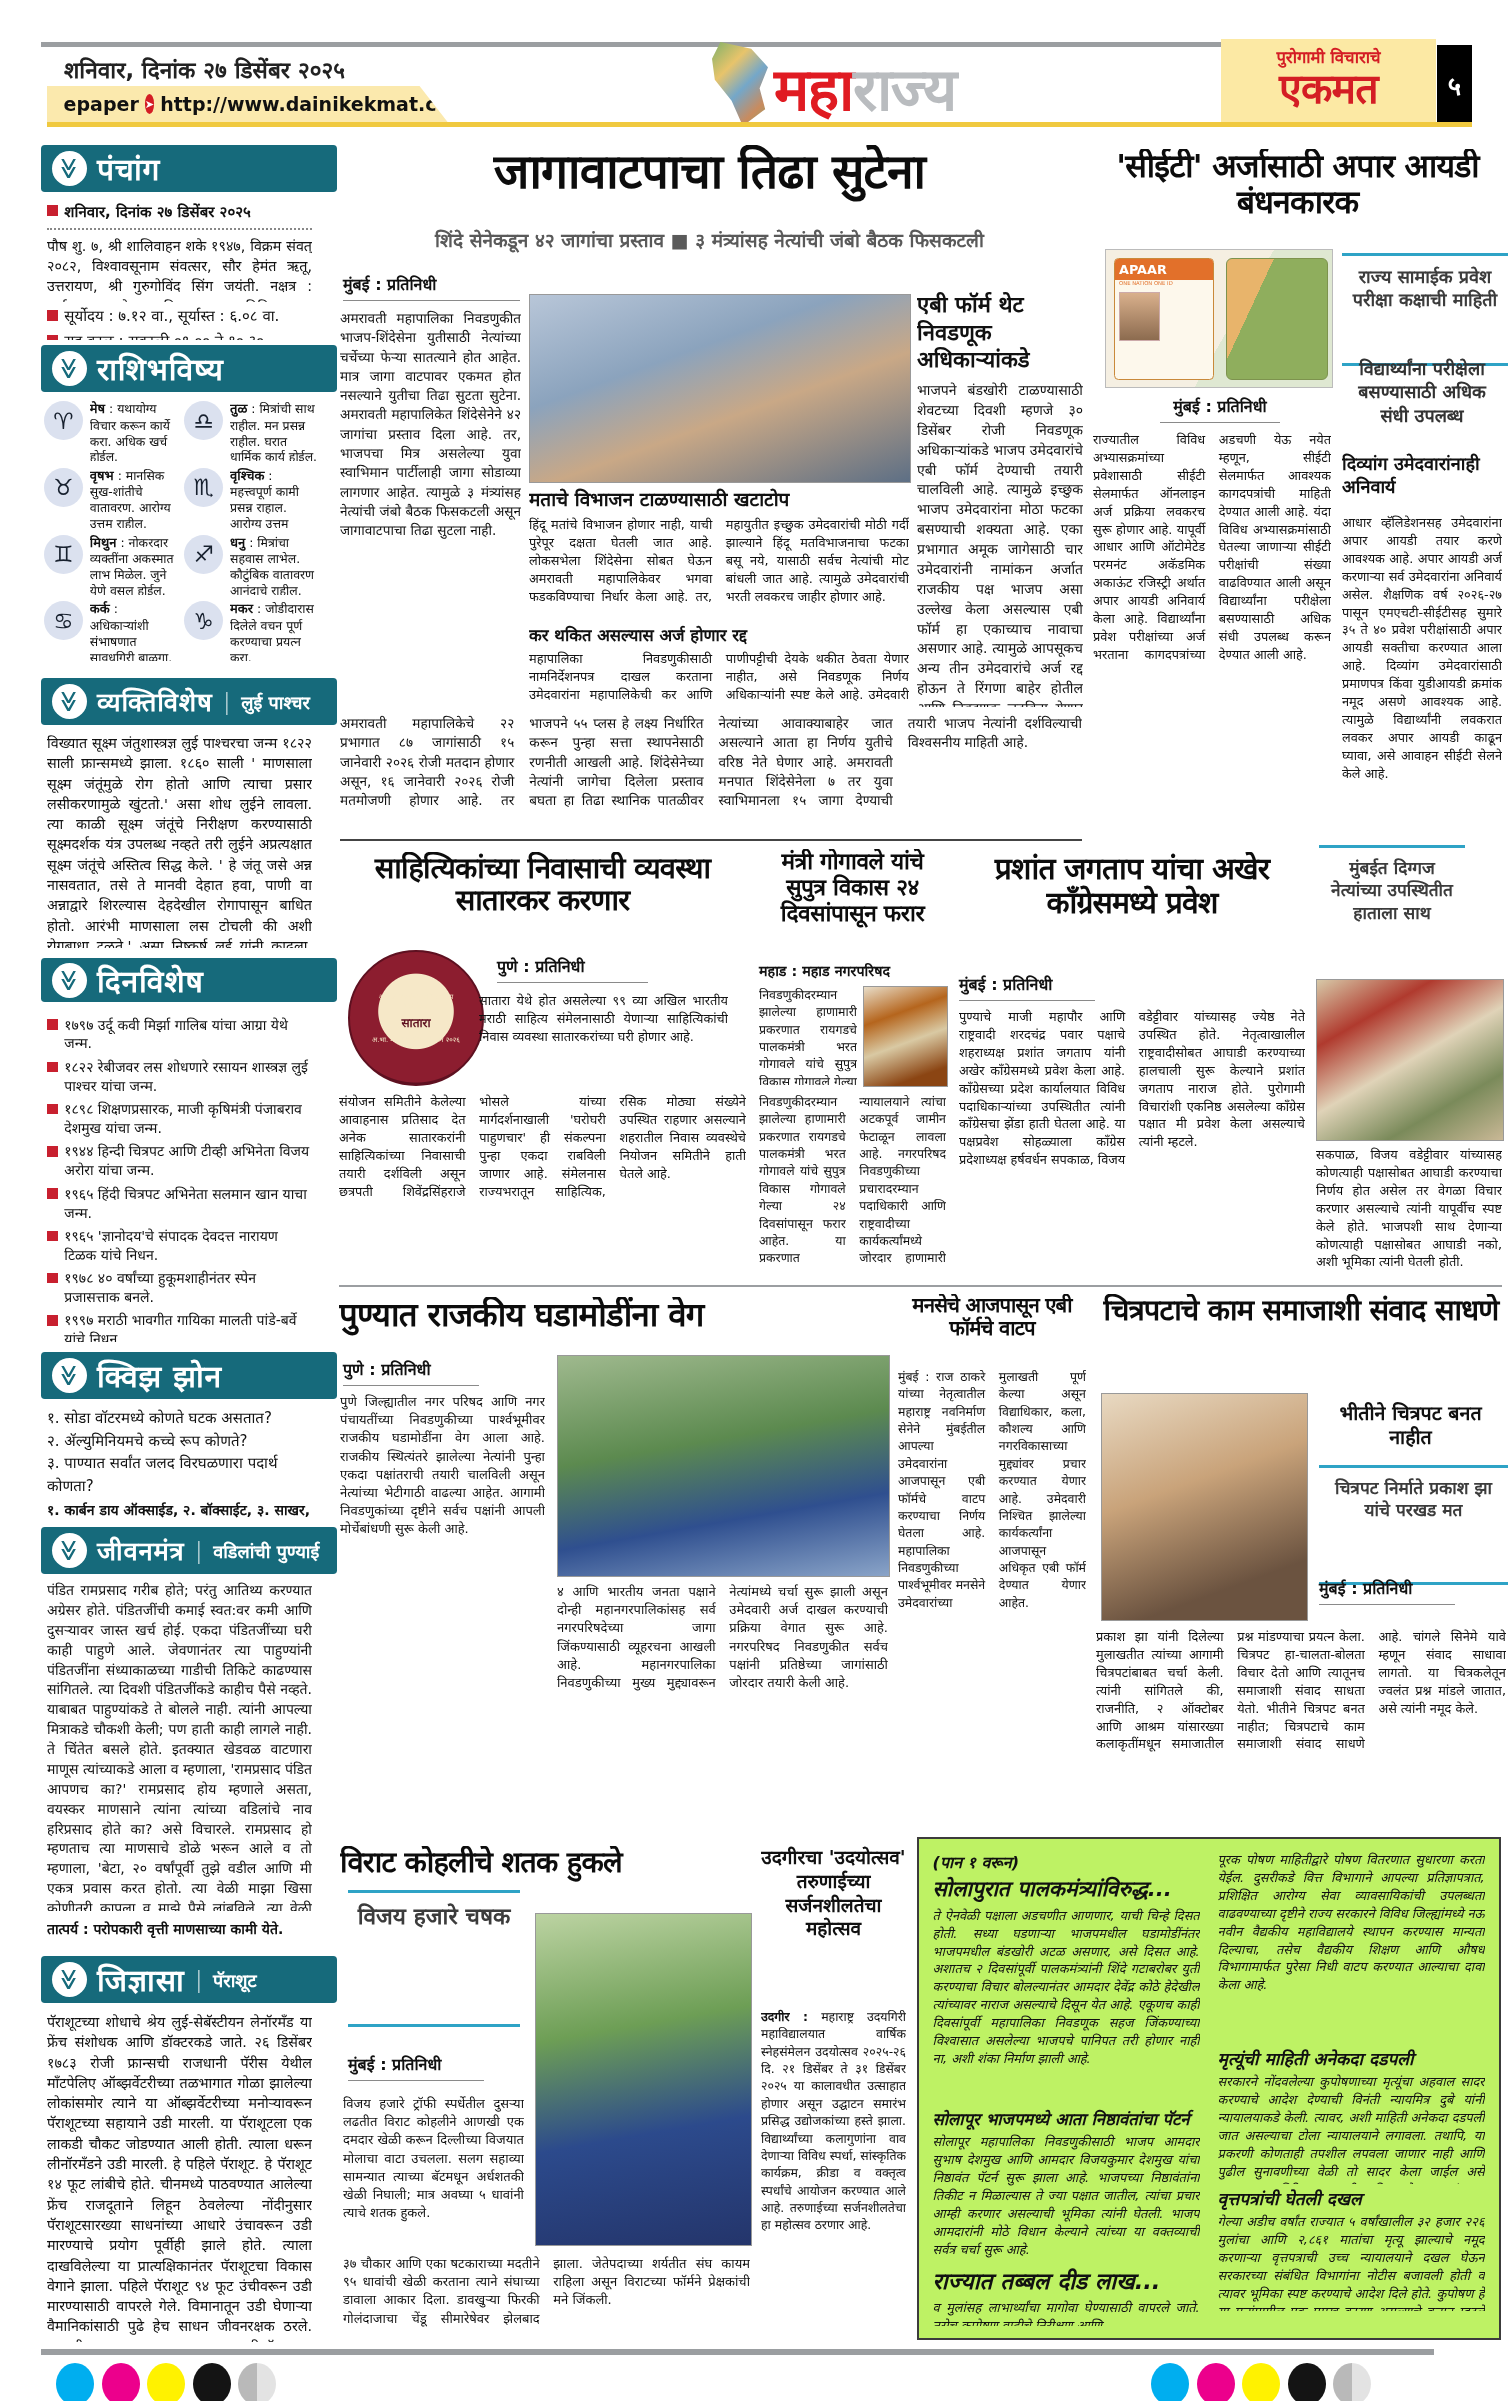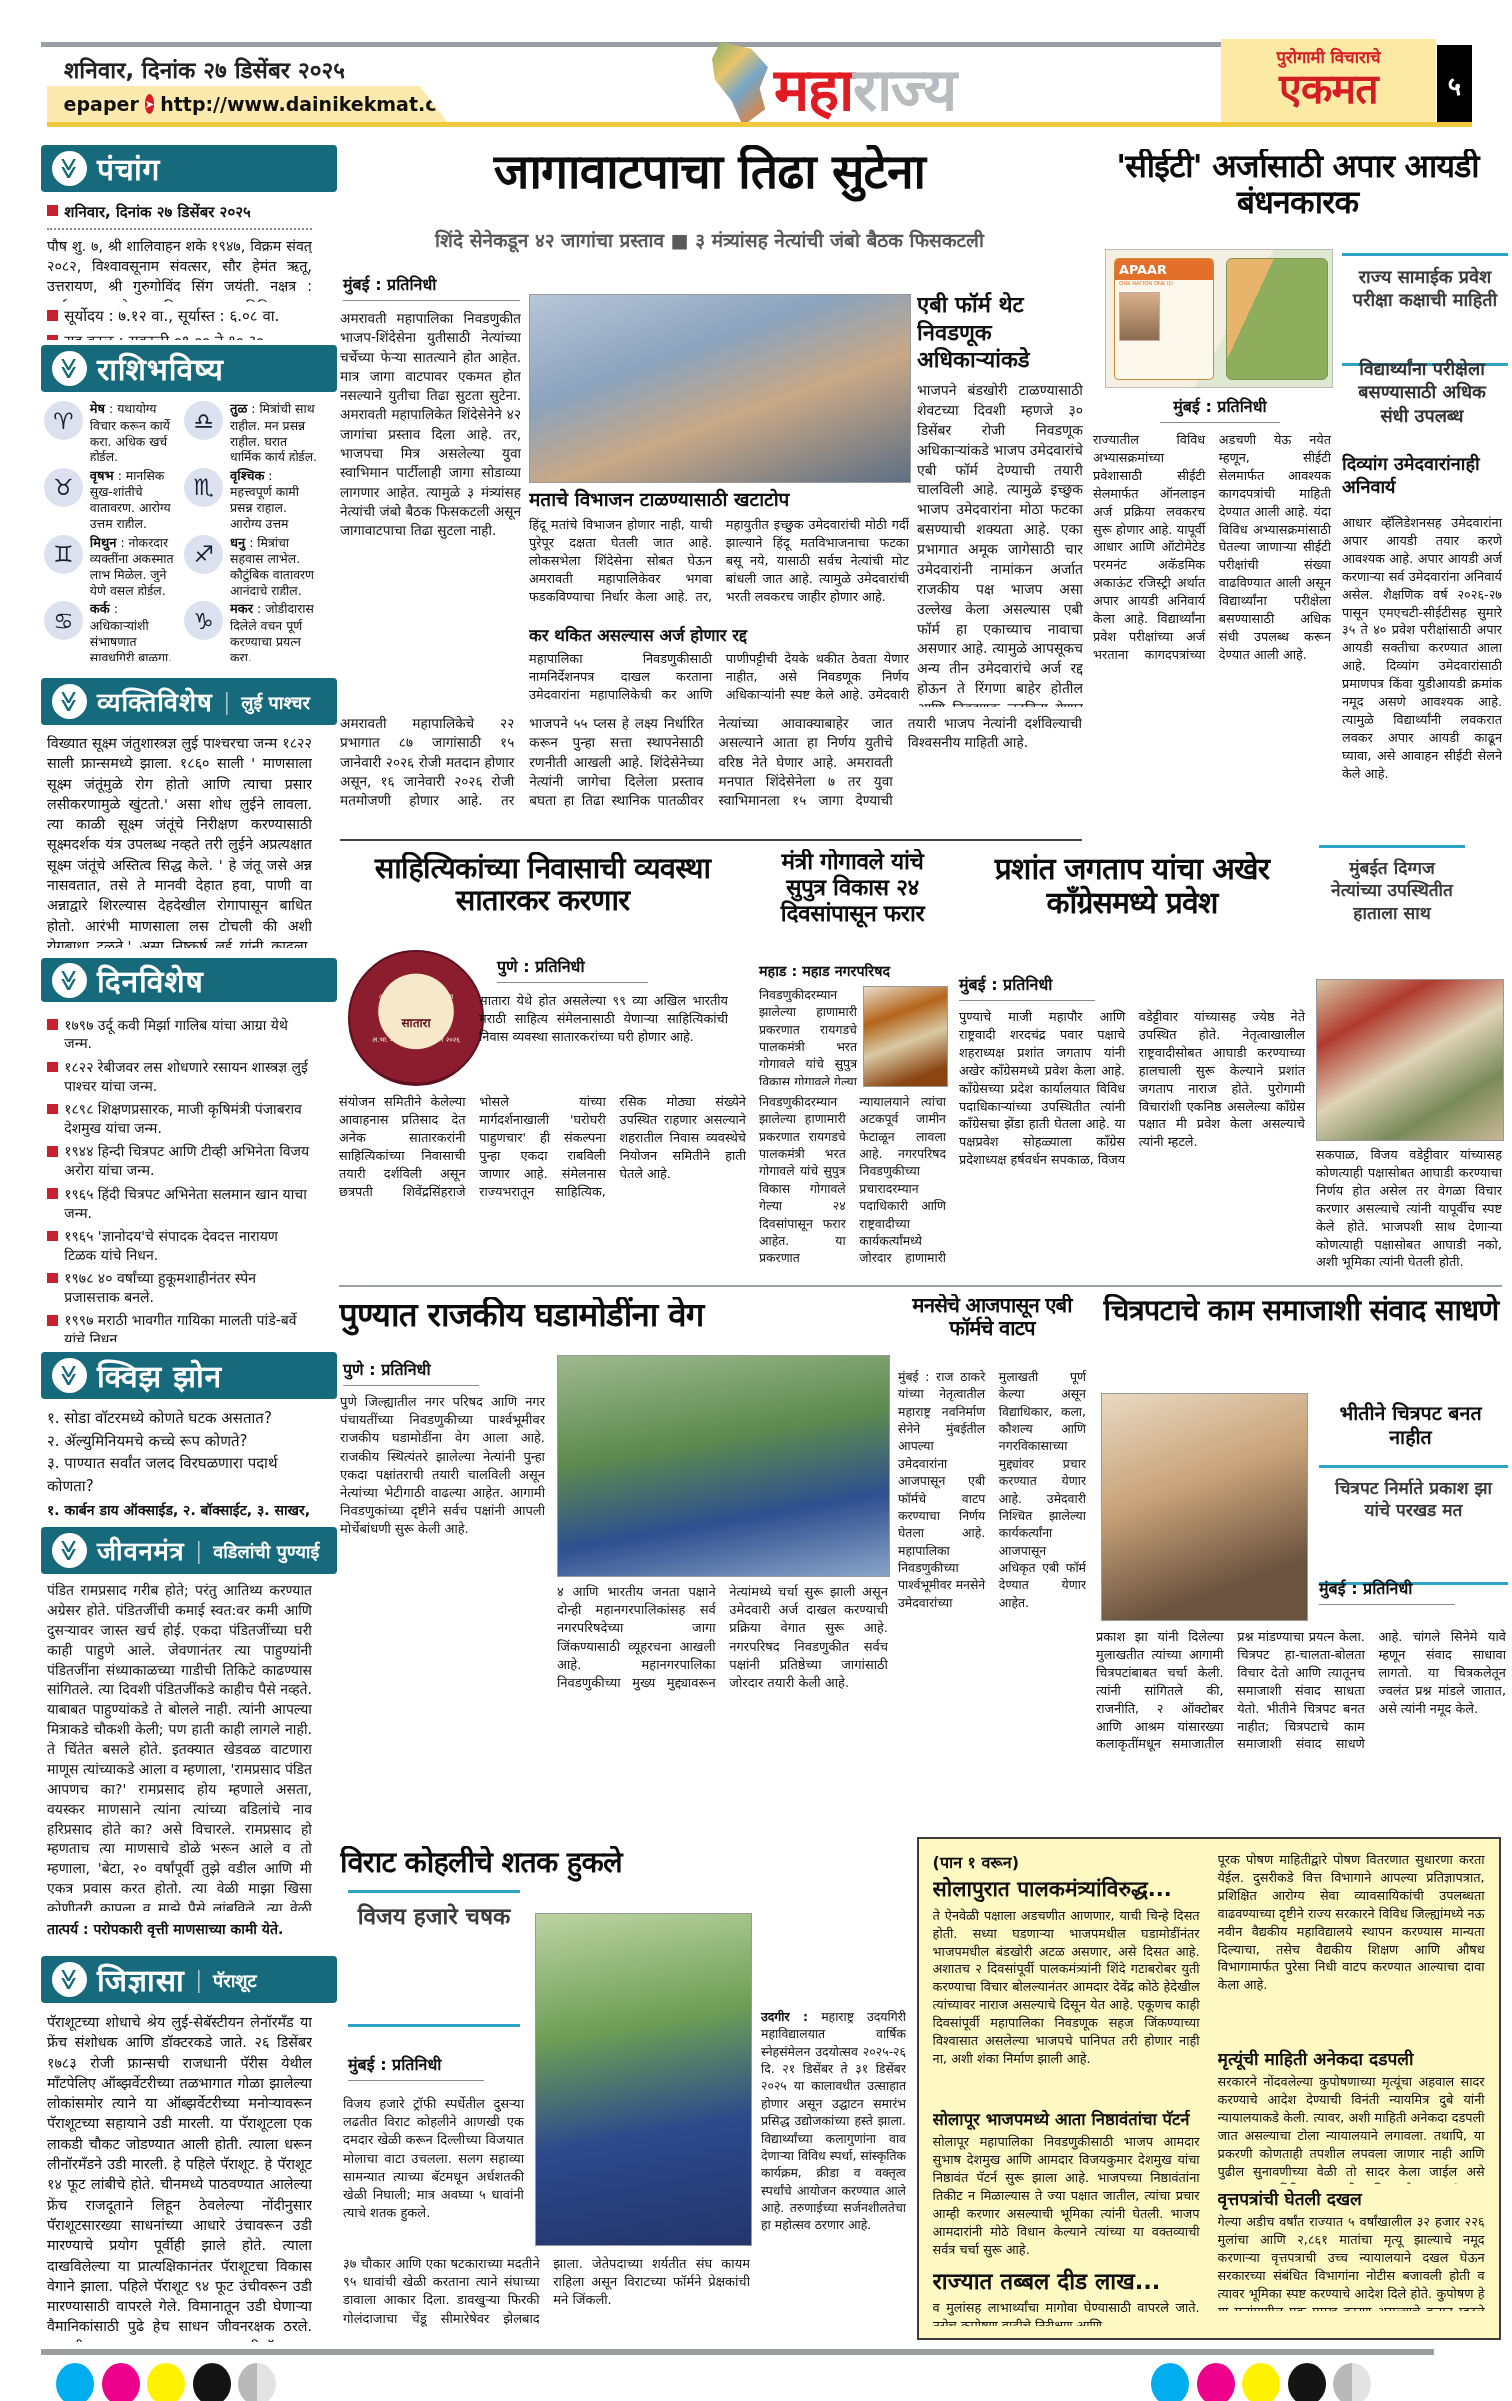--- a/index.html
+++ b/index.html
@@ -64,21 +64,21 @@
   .emblem{border-radius:50%;background:radial-gradient(circle at 50% 45%,#f6e8c8 0 38%,#8c1d2f 39% 72%,#5e1020 73% 100%);
           border:2.3px solid #5e1020;display:flex;flex-direction:column;align-items:center;justify-content:center;
           text-align:center;color:#f6e8c8;}
   .apaar{border:0.8px solid #bbb;background:linear-gradient(120deg,#f5efe2 0 55%,#dfe8d2 55% 100%);display:flex;}
   .apaar-card{margin:7.5px;width:98px;background:#fdf8ec;border:0.8px solid #c9893a;border-radius:4.5px;overflow:hidden;}
   .apaar-head{background:#e2702a;color:#fff;font-weight:800;font-size:12.8px;padding:3px 4.5px;}
   .apaar-sub{font-size:5.3px;color:#e2702a;padding:0.8px 4.5px;}
   .apaar-photo{width:39px;height:47px;margin:4.5px;background:linear-gradient(#d9b08c,#8c6b4f);border:0.8px solid #caa;}
   .apaar-card2{margin:7.5px 4.5px;flex:1;background:linear-gradient(115deg,#e8b46b 0 30%,#8fae5d 30% 100%);
                border-radius:6px;border:0.8px solid #7d934e;}
-  .contbox{border:2.3px solid #3c3c3c;background:#fef9c3;}
+  .contbox{border:2.3px solid #3c3c3c;background:#bef264;font-style:italic;}
   .chd{font-weight:800;line-height:1.25;}
   .reg{display:flex;gap:7.5px;align-items:center;}
   .reg i{width:38px;height:42px;border-radius:50%;display:block;}
   .graybar{background:#9b9ea1;}
   .yellowbar{background:#f0c93f;}
 </style>
 </head>
 <body>
 
 <div id="page">
@@ -349,20 +349,21 @@
   <div class="abs hl ov" style="left:340px;top:1846px;width:407px;height:47px;font-size:29px;">विराट कोहलीचे शतक हुकले</div>
   <div class="abs cyanbox ov" style="left:348px;top:1890px;width:166px;height:113px;font-size:22.6px;">विजय हजारे चषक</div>
   <div class="abs" style="left:348px;top:2053px;width:136px;">
     <div class="byline">मुंबई : प्रतिनिधी</div>
     <div class="byrule"></div>
   </div>
   <div class="abs bt2 jt ov" style="left:343px;top:2095px;width:181px;height:151px;font-size:13px;">विजय हजारे ट्रॉफी स्पर्धेतील दुसऱ्या लढतीत विराट कोहलीने आणखी एक दमदार खेळी करून दिल्लीच्या विजयात मोलाचा वाटा उचलला. सलग सहाव्या सामन्यात त्याच्या बॅटमधून अर्धशतकी खेळी निघाली; मात्र अवघ्या ५ धावांनी त्याचे शतक हुकले.</div>
   <div class="abs photo3" style="left:535px;top:1913px;width:215px;height:331px;background:linear-gradient(170deg,#bcd3a2 0%,#6d9e55 35%,#2c4a8c 65%,#24356b 100%);"></div>
   <div class="abs bt2 jt cols2 ov" style="left:343px;top:2255px;width:407px;height:87px;font-size:13px;">३७ चौकार आणि एका षटकाराच्या मदतीने ९५ धावांची खेळी करताना त्याने संघाच्या डावाला आकार दिला. डावखुऱ्या फिरकी गोलंदाजाचा चेंडू सीमारेषेवर झेलबाद झाला. जेतेपदाच्या शर्यतीत संघ कायम राहिला असून विराटच्या फॉर्मने प्रेक्षकांची मने जिंकली.</div>
 
+  <div class="abs chd ov" style="left:761px;top:1846px;width:145px;height:154px;font-size:19px;text-align:center;">उदगीरचा 'उदयोत्सव' तरुणाईच्या सर्जनशीलतेचा महोत्सव</div>
   <div class="abs bt2 jt ov" style="left:761px;top:2008px;width:145px;height:334px;font-size:12.4px;">
     <b>उदगीर :</b>
     <span>महाराष्ट्र उदयगिरी महाविद्यालयात वार्षिक स्नेहसंमेलन उदयोत्सव २०२५-२६ दि. २१ डिसेंबर ते ३१ डिसेंबर २०२५ या कालावधीत उत्साहात होणार असून उद्घाटन समारंभ प्रसिद्ध उद्योजकांच्या हस्ते झाला. विद्यार्थ्यांच्या कलागुणांना वाव देणाऱ्या विविध स्पर्धा, सांस्कृतिक कार्यक्रम, क्रीडा व वक्तृत्व स्पर्धांचे आयोजन करण्यात आले आहे. तरुणाईच्या सर्जनशीलतेचा हा महोत्सव ठरणार आहे.</span>
   </div>
 
   <div class="abs contbox" style="left:917px;top:1837px;width:584px;height:503px;display:flex;gap:18px;padding:12px 13.6px;box-sizing:border-box;">
     <div style="width:267px;" class="ov">
       <div style="font-weight:800;font-size:16px;">(पान १ वरून)</div>
       <div class="chd" style="font-size:21px;margin-top:3px;">सोलापुरात पालकमंत्र्यांविरुद्ध...</div>
       <div class="bt2 jt ov" style="margin-top:4.5px;height:197px;">ते ऐनवेळी पक्षाला अडचणीत आणणार, याची चिन्हे दिसत होती. सध्या घडणाऱ्या भाजपमधील घडामोडींनंतर भाजपमधील बंडखोरी अटळ असणार, असे दिसत आहे. अशातच २ दिवसांपूर्वी पालकमंत्र्यांनी शिंदे गटाबरोबर युती करण्याचा विचार बोलल्यानंतर आमदार देवेंद्र कोठे हेदेखील त्यांच्यावर नाराज असल्याचे दिसून येत आहे. एकूणच काही दिवसांपूर्वी महापालिका निवडणूक सहज जिंकण्याच्या विश्वासात असलेल्या भाजपचे पानिपत तरी होणार नाही ना, अशी शंका निर्माण झाली आहे.</div>

